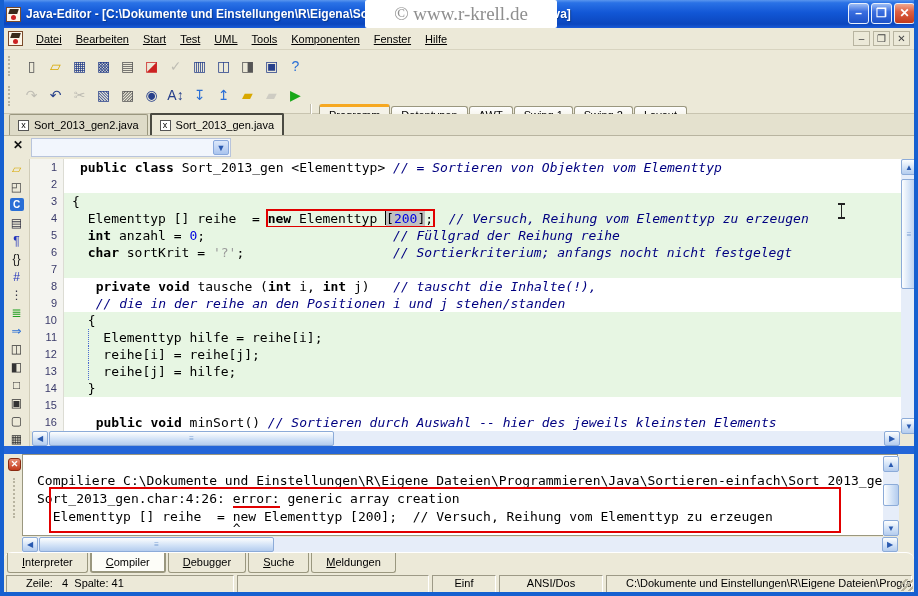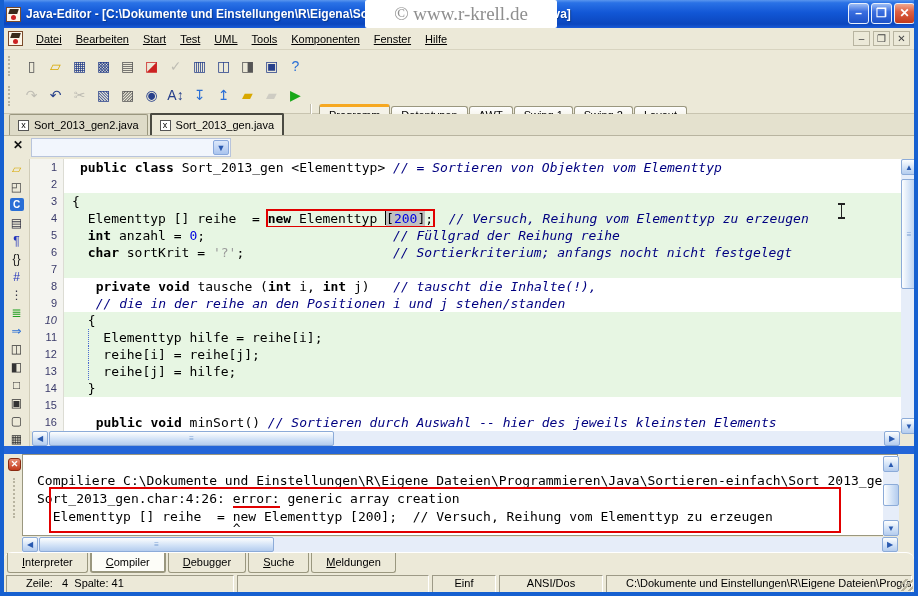--- a/index.html
+++ b/index.html
@@ -285,21 +285,21 @@
   <div id="gutter">
       <div class="gnum" style="top: 0px;">1</div>
       <div class="gnum" style="top: 17px;">2</div>
       <div class="gnum" style="top: 34px;">3</div>
       <div class="gnum" style="top: 51px;">4</div>
       <div class="gnum" style="top: 68px;">5</div>
       <div class="gnum" style="top: 85px;">6</div>
       <div class="gnum" style="top: 102px;">7</div>
       <div class="gnum" style="top: 119px;">8</div>
       <div class="gnum" style="top: 136px;">9</div>
-      <div class="gnum" style="top: 153px; font-style: italic;">10</div>
+      <div class="gnum" style="top: 153px;">10</div>
       <div class="gnum" style="top: 170px;">11</div>
       <div class="gnum" style="top: 187px;">12</div>
       <div class="gnum" style="top: 204px;">13</div>
       <div class="gnum" style="top: 221px;">14</div>
       <div class="gnum" style="top: 238px;">15</div>
       <div class="gnum" style="top: 255px;">16</div>
     </div>
   <div id="codeview">
     <div id="marginline"></div>
     <div id="code-lines">

